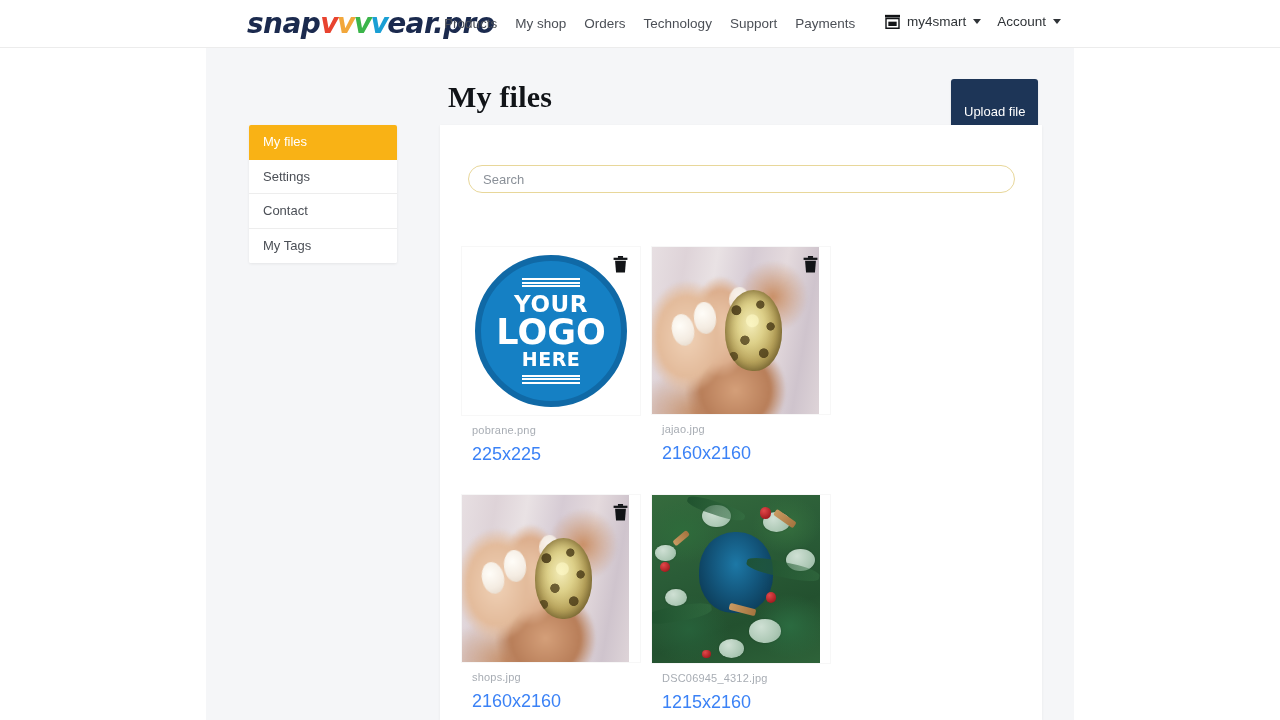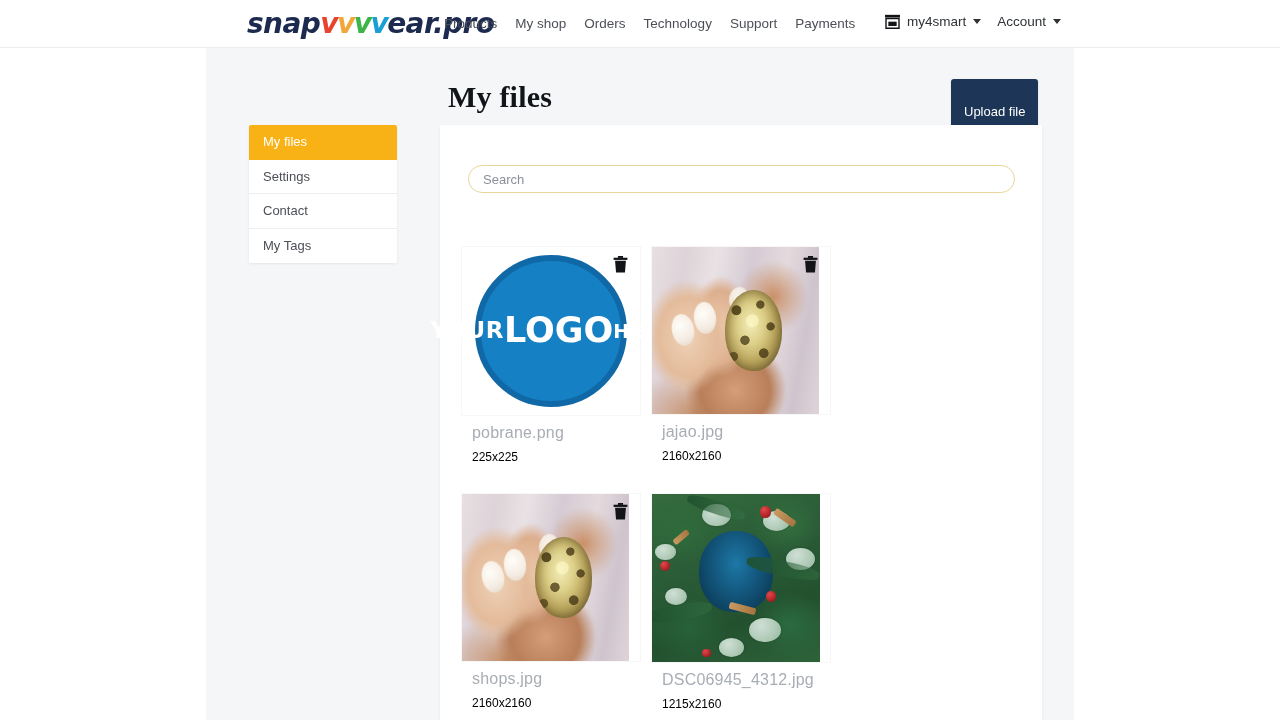--- a/index.html
+++ b/index.html
@@ -204,42 +204,43 @@
     box-shadow: 0 0 0 1px rgba(0,0,0,0.03);
   }
   .trash {
     position: absolute;
     top: 9px; right: 12px;
     width: 15px; height: 17px;
     cursor: pointer;
     z-index: 5;
   }
   .fname {
-    font-size: 16px;
+    font-size: 11px;
     color: #a8adb4;
     margin-top: 9px;
     margin-left: 10px;
     letter-spacing: 0.2px;
   }
   .fdim {
-    font-size: 12px;
-    color: #000000;
+    font-size: 18px;
+    color: #3b82f6;
     margin-top: 8px;
     margin-left: 10px;
   }
 
   
   .c1box { padding: 8px 0 8px 0; height: 168px; }
   .logo-circle {
     width: 152px; height: 152px;
     border-radius: 50%;
     background: #1580c4;
     border: 6px solid #1069a6;
     margin: 0 auto;
     display: flex;
+    flex-direction: column;
     align-items: center;
     justify-content: center;
     color: #fff;
     font-family: "DejaVu Sans", sans-serif;
     font-weight: 700;
     line-height: 0.95;
     text-align: right;
   }
   .logo-circle .l1 { font-size: 23px; letter-spacing: 0.5px; }
   .logo-circle .l2 { font-size: 35px; letter-spacing: 0px; }

